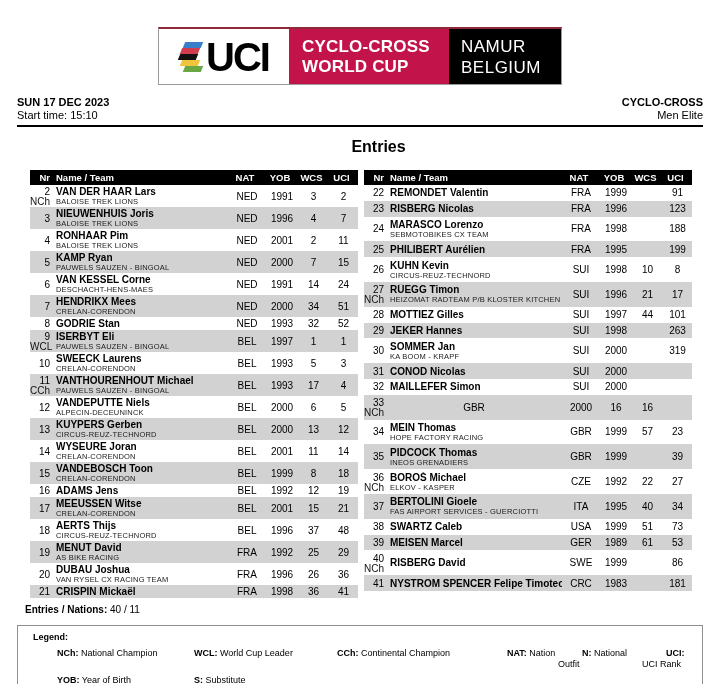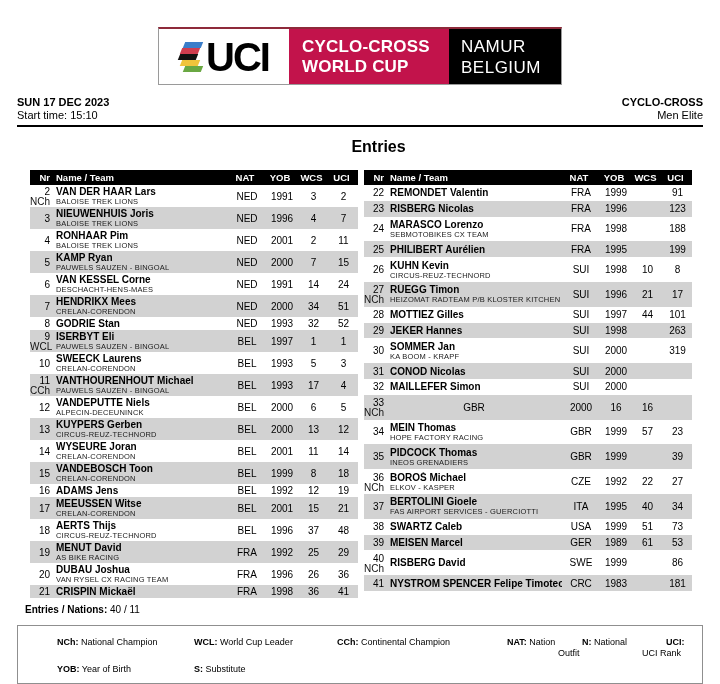--- a/index.html
+++ b/index.html
@@ -718,20 +718,21 @@
   </div>
 
 </div>
 
 <div class="summary">
   <b>Entries / Nations:</b>
   <span>40 / 11</span>
 </div>
 
 <div class="legend">
+  <div class="leg-title">Legend:</div>
   <div class="leg-row" id="legend-row1">
       <span class="leg-item lw0"><b>NCh:</b> National Champion</span>
       <span class="leg-item lw1"><b>WCL:</b> World Cup Leader</span>
       <span class="leg-item lw2"><b>CCh:</b> Continental Champion</span>
       <span class="leg-item lw3"><b>NAT:</b> Nation</span>
       <span class="leg-item lw4"><b>N:</b> National Outfit</span>
       <span class="leg-item lw5"><b>UCI:</b> UCI Rank</span>
     </div>
   <div class="leg-row" id="legend-row2">
       <span class="leg-item lw0"><b>YOB:</b> Year of Birth</span>

